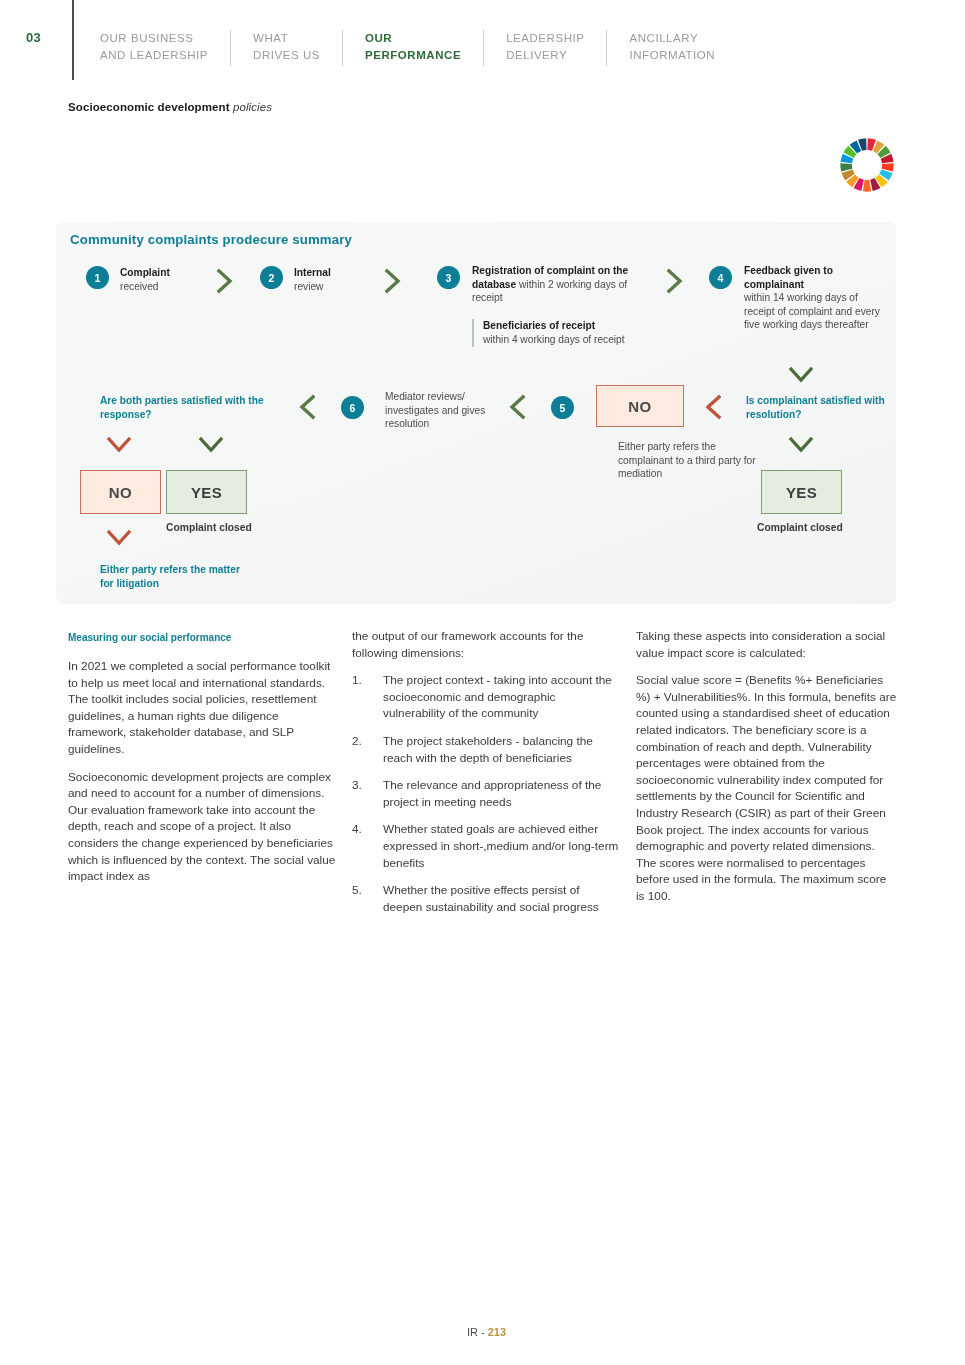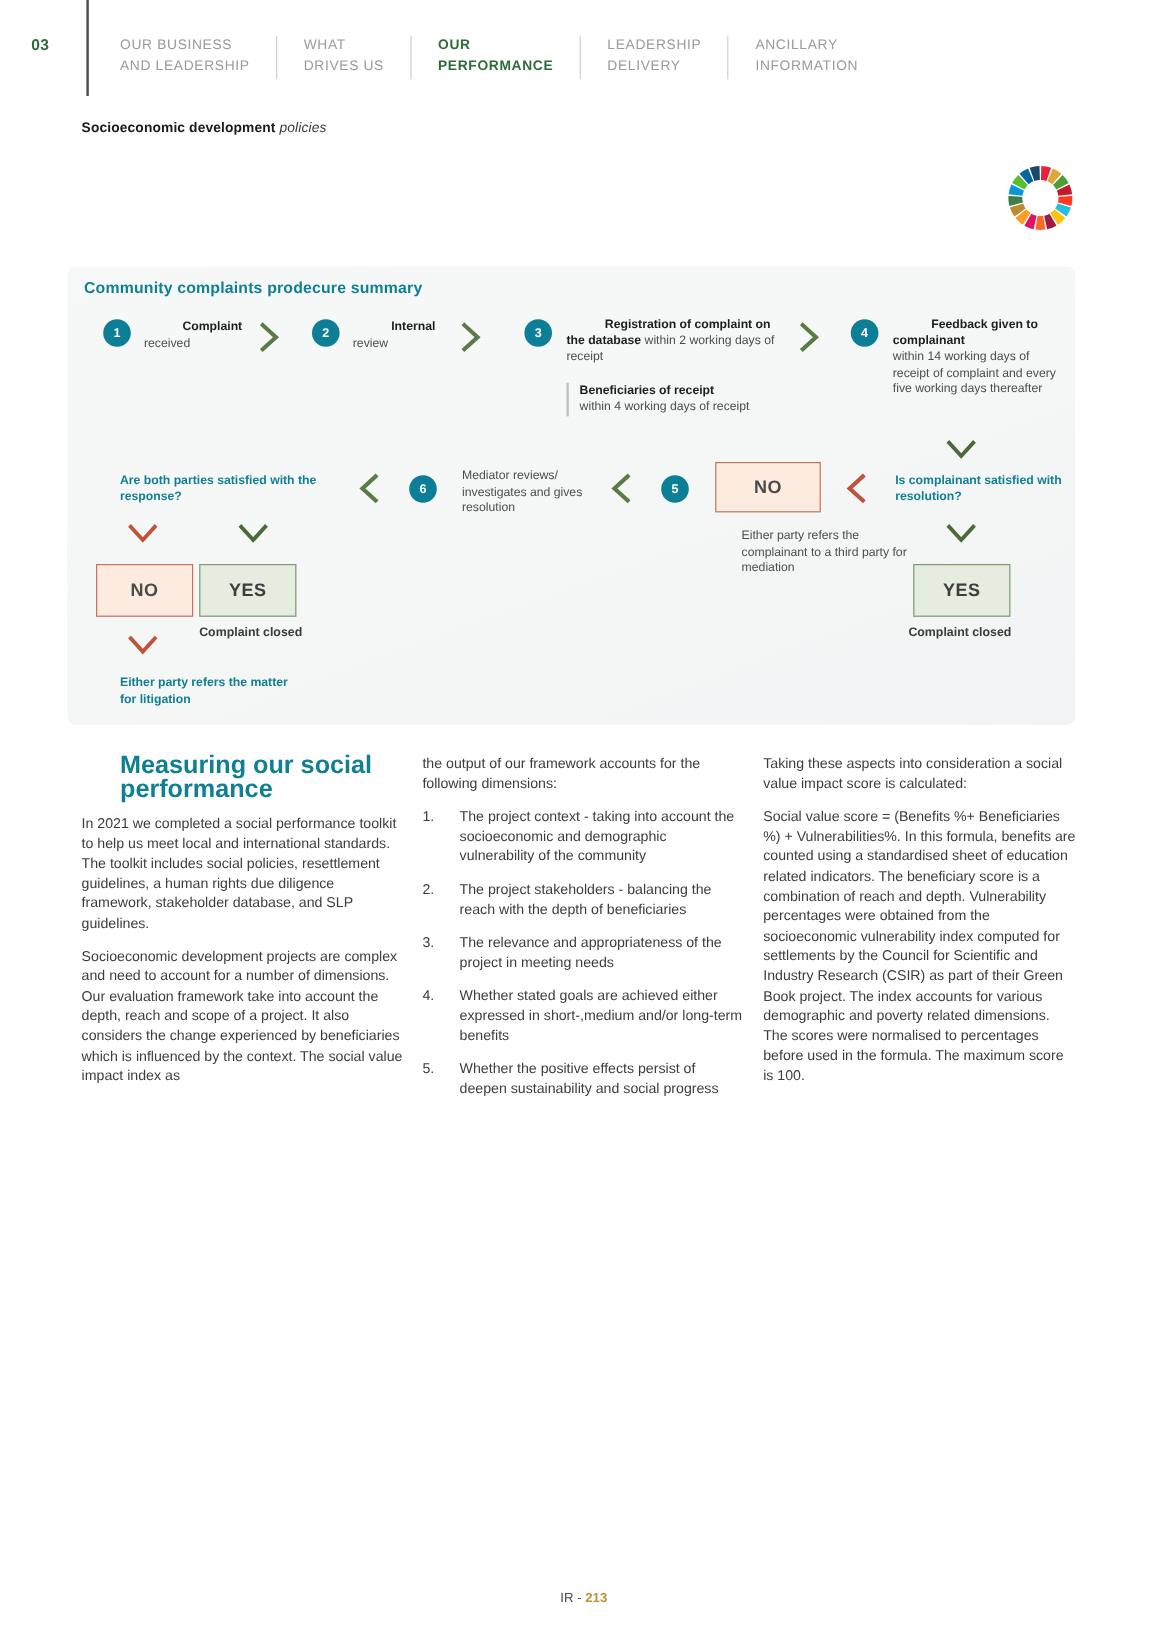--- a/index.html
+++ b/index.html
@@ -49,21 +49,21 @@
   .dg-title {
     position: absolute; left: 14px; top: 10px;
     font-size: 13.2px; font-weight: bold; color: #0f7f93; letter-spacing: .15px; text-align: center;
   }
   .node-num {
     position: absolute; width: 23px; height: 23px; border-radius: 50%;
     background: #0c7e96; color: #fff; font-size: 10.5px; font-weight: bold;
     display: flex; align-items: center; justify-content: center;
   }
   .nlabel { position: absolute; font-size: 10.2px; line-height: 13.6px; color: #4c4c4c; }
-  .nlabel b { color: #1d1d1d; font-weight: bold; margin-left: 32px; }
+  .nlabel b { color: #1d1d1d; font-weight: bold; }
   .nlabel.teal { color: #0f7f93; font-weight: bold; }
 
   .ack {
     position: absolute; border-left: 2px solid #b9c3bb; padding-left: 9px;
     font-size: 10.2px; line-height: 14px; color: #4c4c4c;
   }
   .ack b { color: #1d1d1d; font-weight: bold; }
 
   
   .chev { position: absolute; width: 22px; height: 30px; }
@@ -75,22 +75,22 @@
   .dbox.no  { background: #fdebe0; border: 1.4px solid #c9705c; color: #4a4a4a; }
   .dbox.yes { background: #e5ece0; border: 1.4px solid #7d9a73; color: #3d3d3d; }
   .closed { position: absolute; font-size: 10.3px; font-weight: bold; color: #3a3a3a; }
 
   
   .col { position: absolute; top: 628px; font-size: 11.8px; line-height: 16.6px; color: #3c3c3c; }
   .col-1 { left: 68px; width: 268px; }
   .col-2 { left: 352px; width: 268px; }
   .col-3 { left: 636px; width: 262px; }
   .col h2 {
-    font-size: 21px; line-height: 20px; font-weight: bold;
-    color: #0f7f93; margin-bottom: 10px; margin-left: 32px;
+    font-size: 10px; line-height: 20px; font-weight: bold;
+    color: #0f7f93; margin-bottom: 10px;
   }
   .col p { margin-bottom: 11px; }
   .olist { list-style: none; }
   .olist li { display: flex; margin-bottom: 11px; }
   .olist .num { width: 31px; flex: none; }
   .olist .txt { flex: 1; }
 
   
   .footer {
     position: absolute; left: 4px; top: 1326px; width: 965px; text-align: center;

